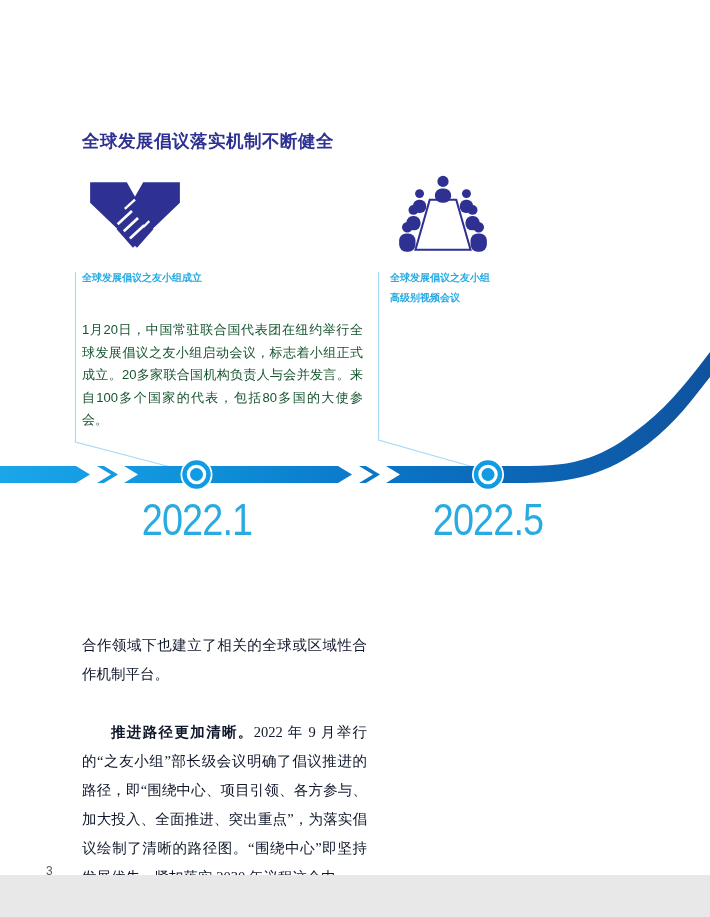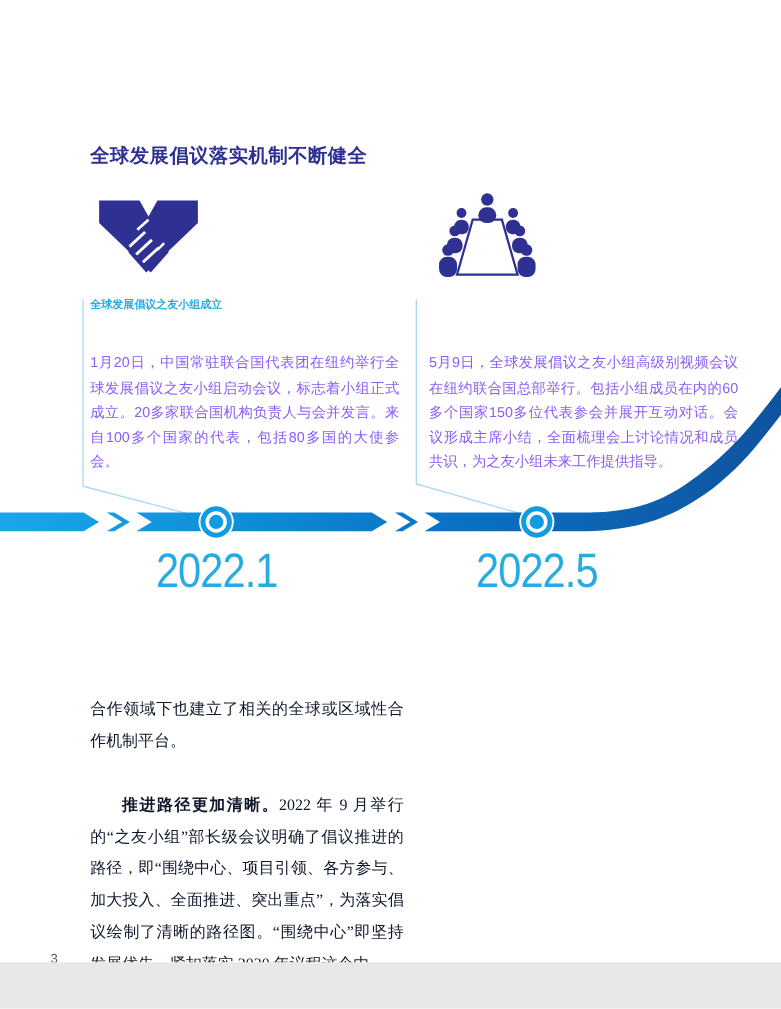--- a/index.html
+++ b/index.html
@@ -18,21 +18,21 @@
   .icon-wrap.e2 { left:392px; top:172px; }
   .event-subtitle {
     position:absolute; top:268px; width:290px;
     font-size:10px; font-weight:bold; color:#29abe2; line-height:20px;
     white-space:pre-line;
   }
   .event-subtitle.e1 { left:82px; }
   .event-subtitle.e2 { left:390px; }
   .event-body {
     position:absolute; top:319px; width:281px;
-    font-size:13px; line-height:22.5px; color:#8b5cf6;
+    font-size:13px; line-height:22.5px; color:#14532d;
     text-align:justify;
   }
   .event-body.e1 { left:82px; }
   .event-body.e2 { left:390px; }
   .timeline-svg {
     position:absolute; left:0; top:0; width:710px; height:917px;
     pointer-events:none;
   }
   .timeline-year {
     position:absolute; top:495px; width:170px; text-align:center;
@@ -94,23 +94,24 @@
       <circle cx="73" cy="21" r="4.4" fill="#2e3192"></circle>
       <rect x="66.5" y="27" width="13" height="13" rx="6" fill="#2e3192"></rect>
       <circle cx="79" cy="37" r="4.8" fill="#2e3192"></circle>
       <rect x="72" y="43" width="14" height="14" rx="6.5" fill="#2e3192"></rect>
       <circle cx="85" cy="54" r="5.2" fill="#2e3192"></circle>
       <rect x="77" y="60" width="16" height="18" rx="7" fill="#2e3192"></rect>
     </svg>
   </div>
 
   <div class="event-subtitle e1">全球发展倡议之友小组成立</div>
+  <div class="event-subtitle e2">全球发展倡议之友小组
+高级别视频会议</div>
 
   <div class="event-body e1">1月20日，中国常驻联合国代表团在纽约举行全球发展倡议之友小组启动会议，标志着小组正式成立。20多家联合国机构负责人与会并发言。来自100多个国家的代表，包括80多国的大使参会。</div>
-  <div class="event-body e2">5月9日，全球发展倡议之友小组高级别视频会议在纽约联合国总部举行。包括小组成员在内的60多个国家150多位代表参会并展开互动对话。会议形成主席小结，全面梳理会上讨论情况和成员共识，为之友小组未来工作提供指导。</div>
 
   <svg class="timeline-svg" viewBox="0 0 710 917">
     <defs>
       <linearGradient id="tl" x1="0" y1="0" x2="710" y2="0" gradientUnits="userSpaceOnUse">
         <stop offset="0" stop-color="#1ba6ea"></stop>
         <stop offset="0.30" stop-color="#0e8fd8"></stop>
         <stop offset="0.55" stop-color="#0a74c6"></stop>
         <stop offset="1" stop-color="#0f539f"></stop>
       </linearGradient>
     </defs>

